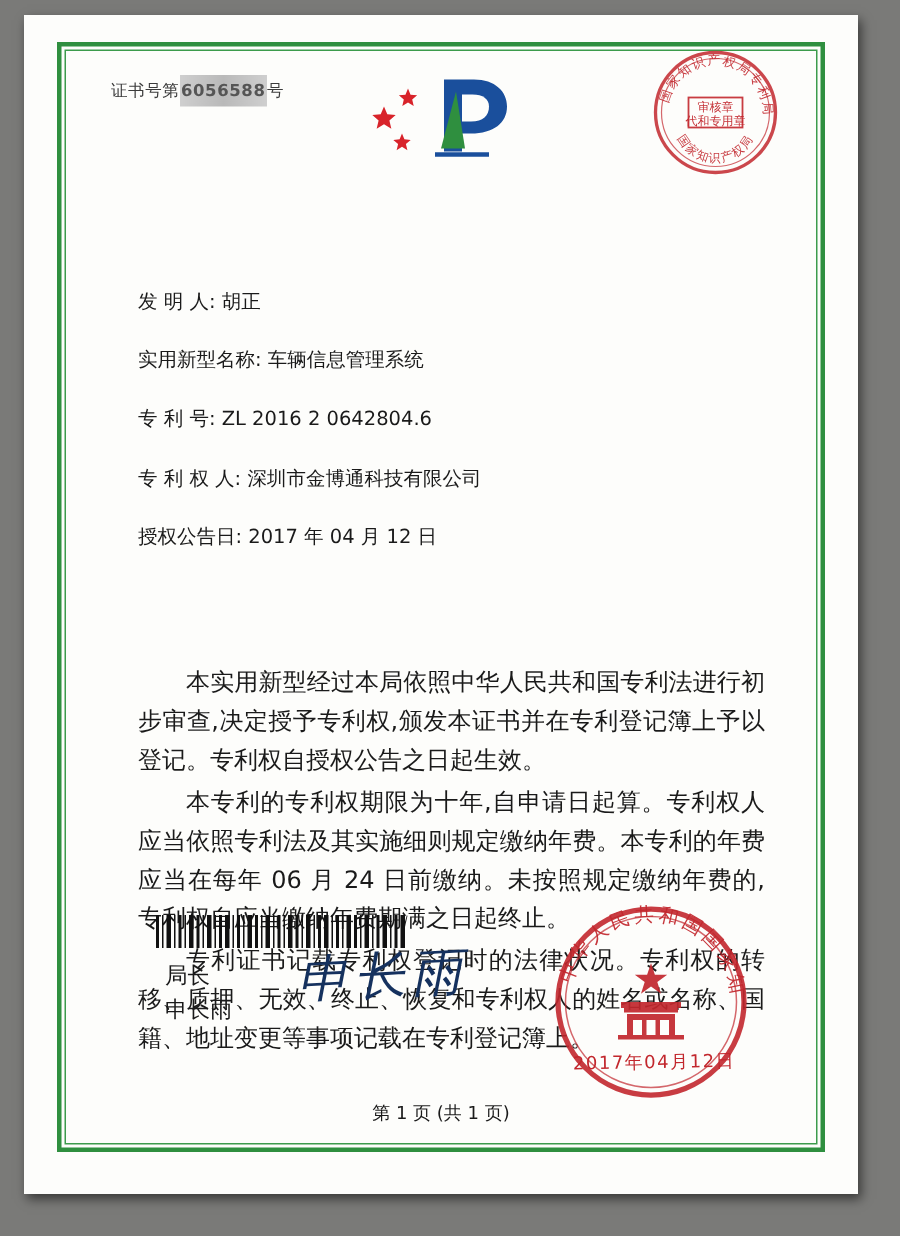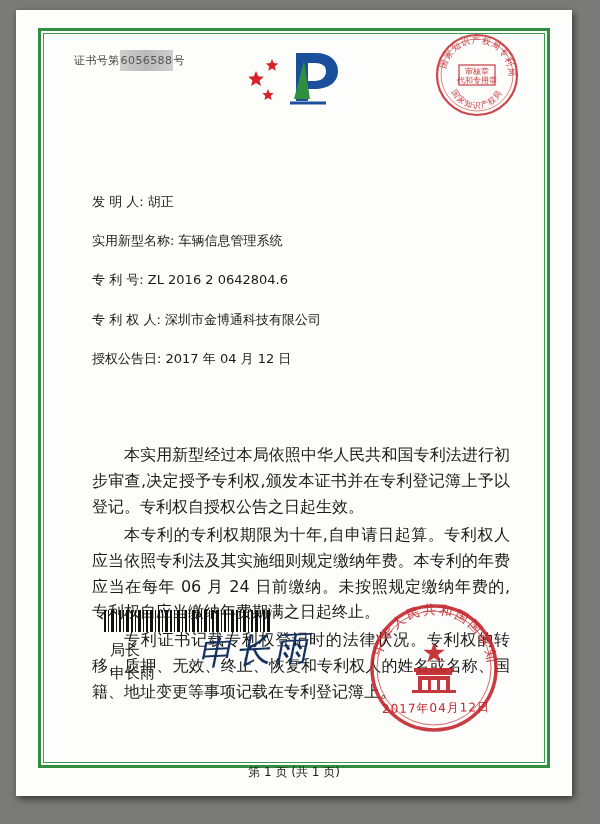--- a/index.html
+++ b/index.html
@@ -59,20 +59,21 @@
     font-size: 11px;
     color: #3b3b3b;
     letter-spacing: 0.4px;
     font-family: "DejaVu Sans", "Liberation Sans", sans-serif;
   }
   .serial .blur {
     background: linear-gradient(90deg,#cfcfcf,#b9b9b9,#cfcfcf);
     color: #555;
     filter: blur(0.4px);
     padding: 4px 1px;
+    font-weight: bold;
   }
 
   
   #logo {
     position: absolute;
     left: 0;
     right: 0;
     top: 30px;
     height: 72px;
     display: flex;
@@ -188,21 +189,21 @@
     font-size: 12px;
     color: #c2272d;
     letter-spacing: 1px;
     transform: rotate(-1deg);
   }
 
   #page-no {
     position: absolute;
     left: 0;
     right: 0;
-    top: 754px;
+    top: 724px;
     text-align: center;
     font-size: 12px;
     color: #1a1a1a;
   }
 </style>
 </head>
 <body>
 
 <div id="page">
   <div id="sheet">

